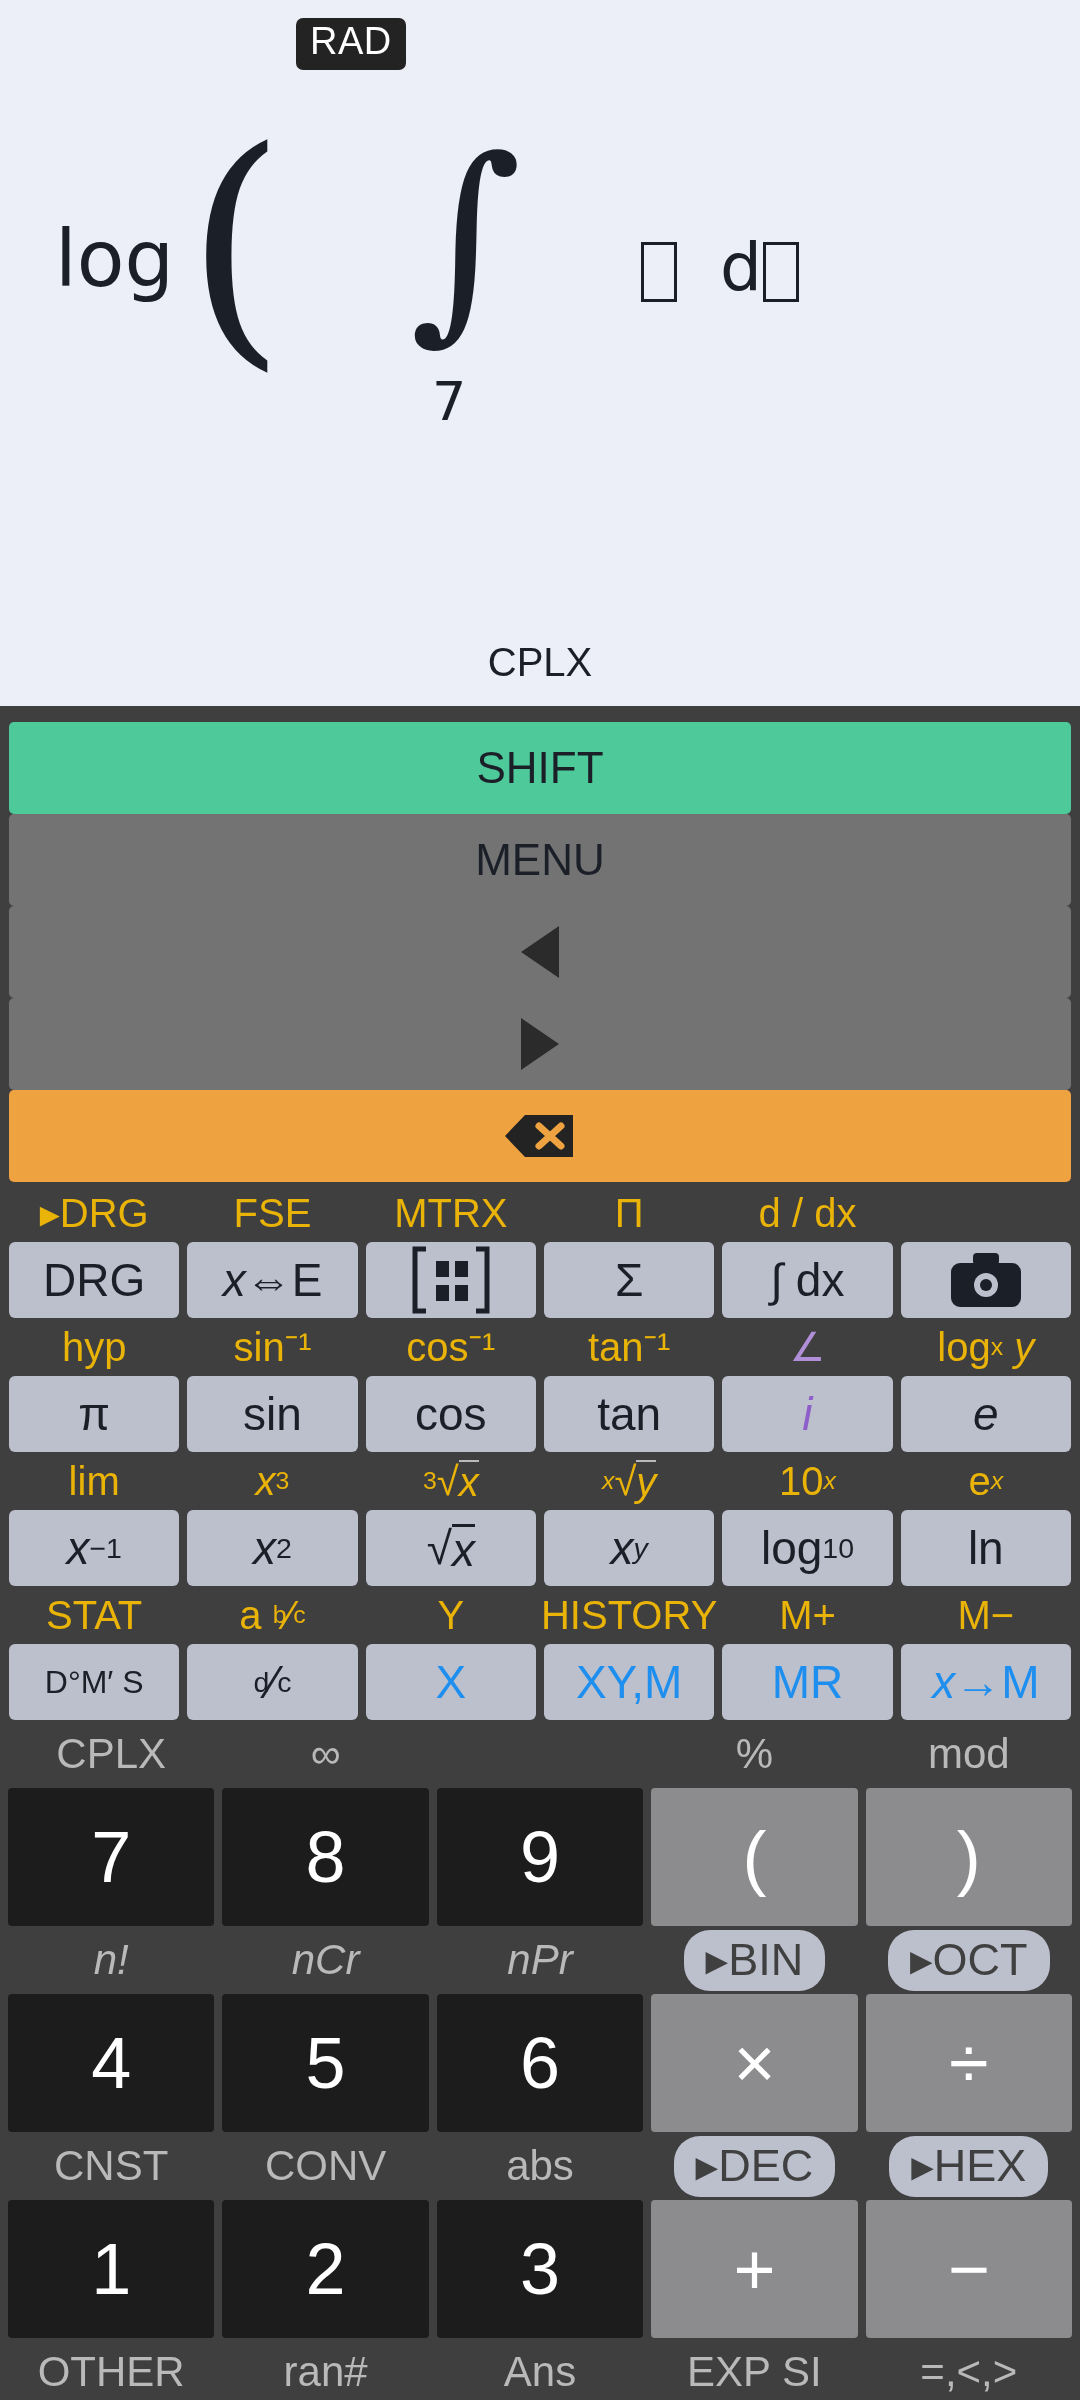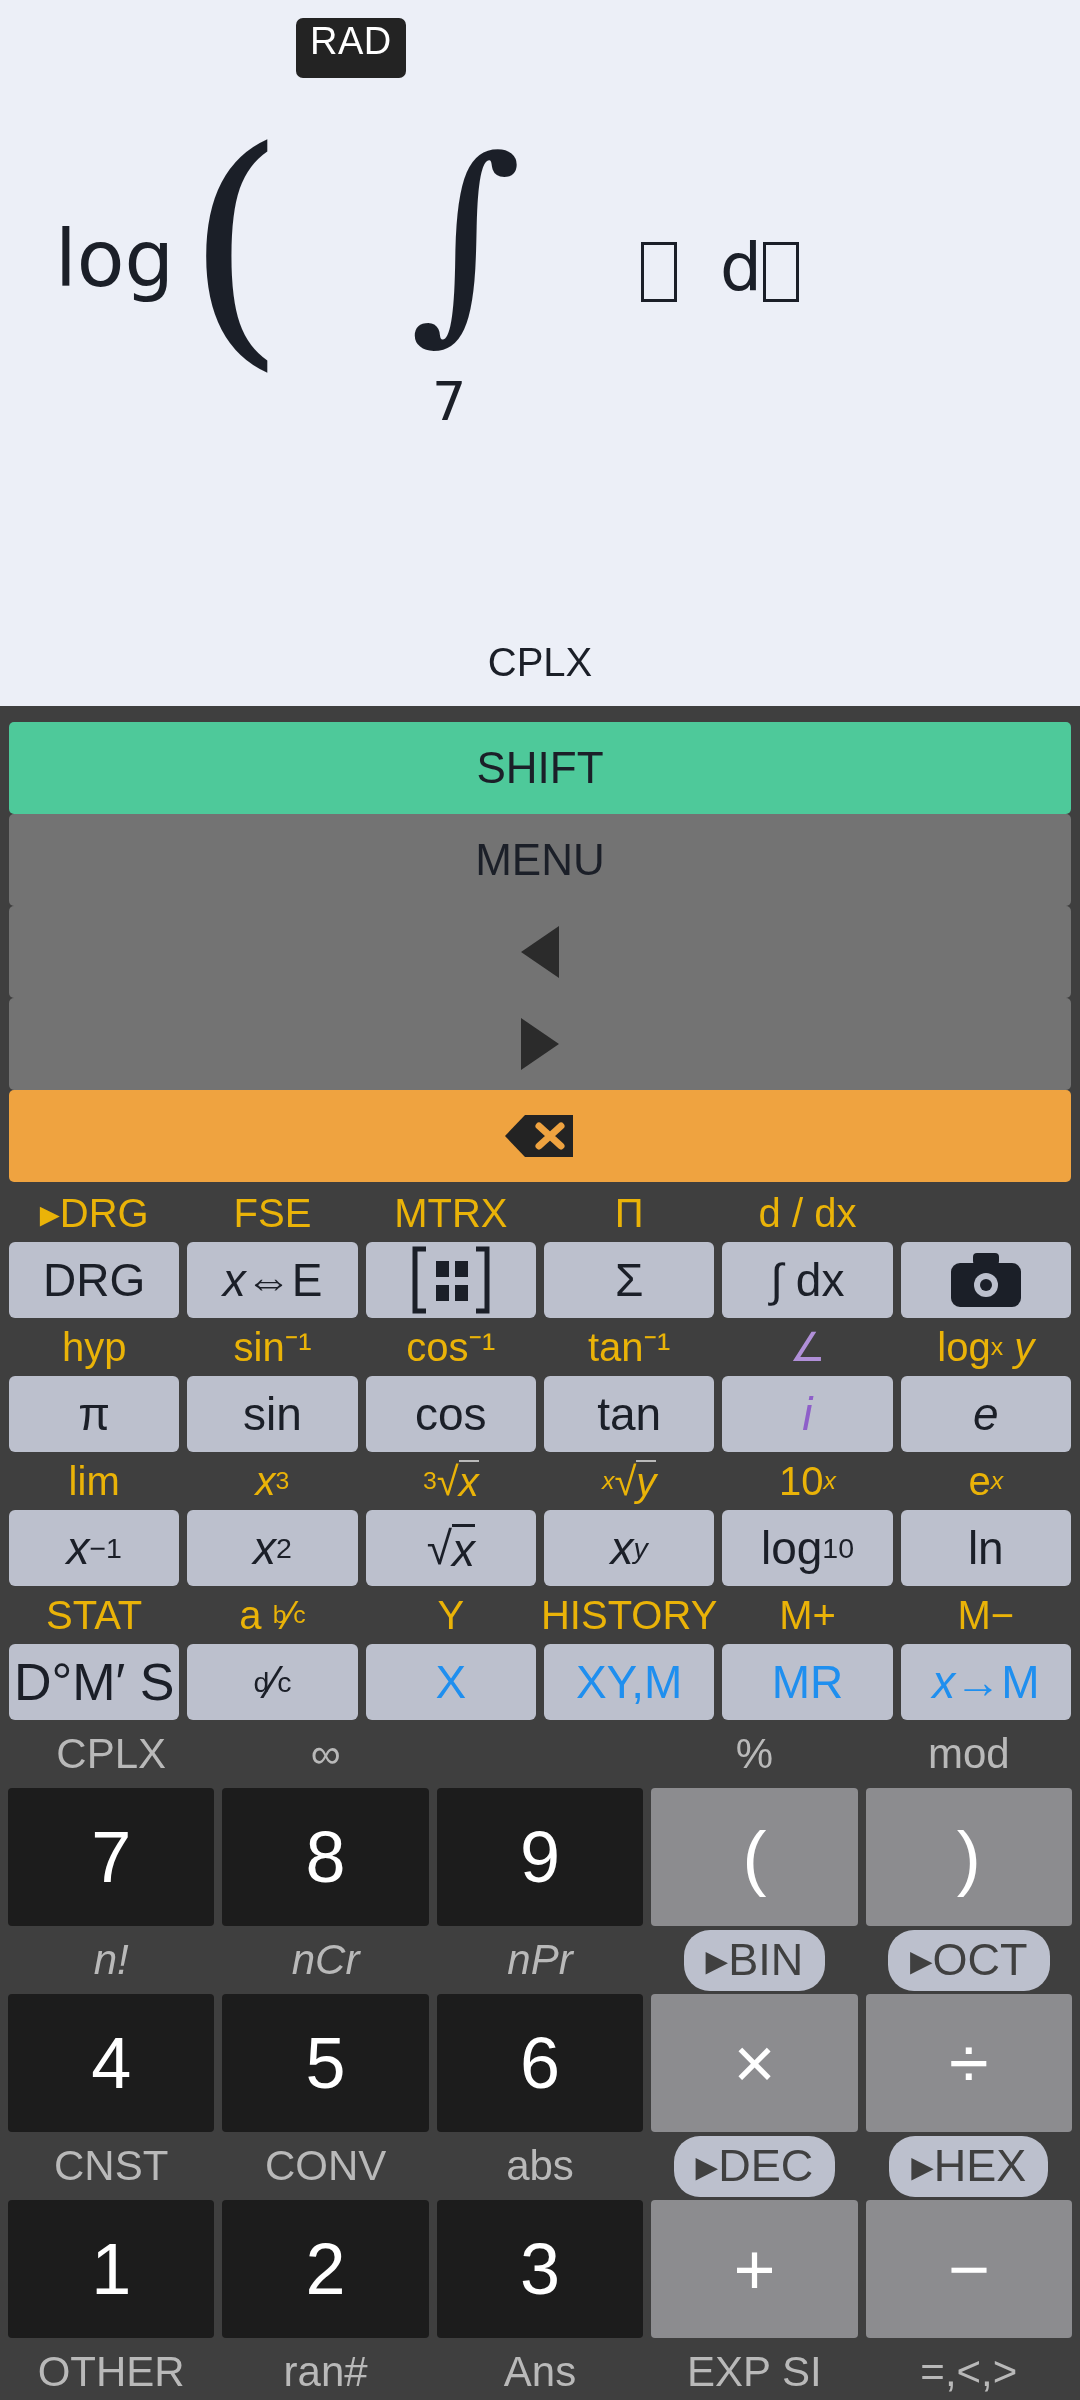--- a/index.html
+++ b/index.html
@@ -16,21 +16,21 @@
     background: #eceff7;
     flex: 0 0 706px;
     position: relative;
   }
   .rad-badge {
     position: absolute;
     left: 296px; top: 18px;
     background: #232323;
     color: #ffffff;
     font-size: 38px;
-    padding: 4px 14px 18px 14px;
+    padding: 4px 14px 10px 14px;
     border-radius: 7px;
     letter-spacing: 0.5px;
     line-height: 1;
   }
   .expr {
     position: absolute;
     left: 0; top: 60px;
     width: 1080px; height: 330px;
     color: #1b1f28;
   }
@@ -447,21 +447,21 @@
         </div>
       <div class="cell">
           <div class="sublabel">M+</div>
         </div>
       <div class="cell">
           <div class="sublabel">M−</div>
         </div>
     </div>
     <div class="row fn-row">
       <div class="cell">
-          <div class="fnbtn" style="font-size:52px;">D°M′ S</div>
+          <div class="fnbtn" style="font-size:32px;">D°M′ S</div>
         </div>
       <div class="cell">
           <div class="fnbtn"><sup>d</sup>⁄<sub>c</sub></div>
         </div>
       <div class="cell">
           <div class="fnbtn blue">X</div>
         </div>
       <div class="cell">
           <div class="fnbtn blue">XY,M</div>
         </div>

